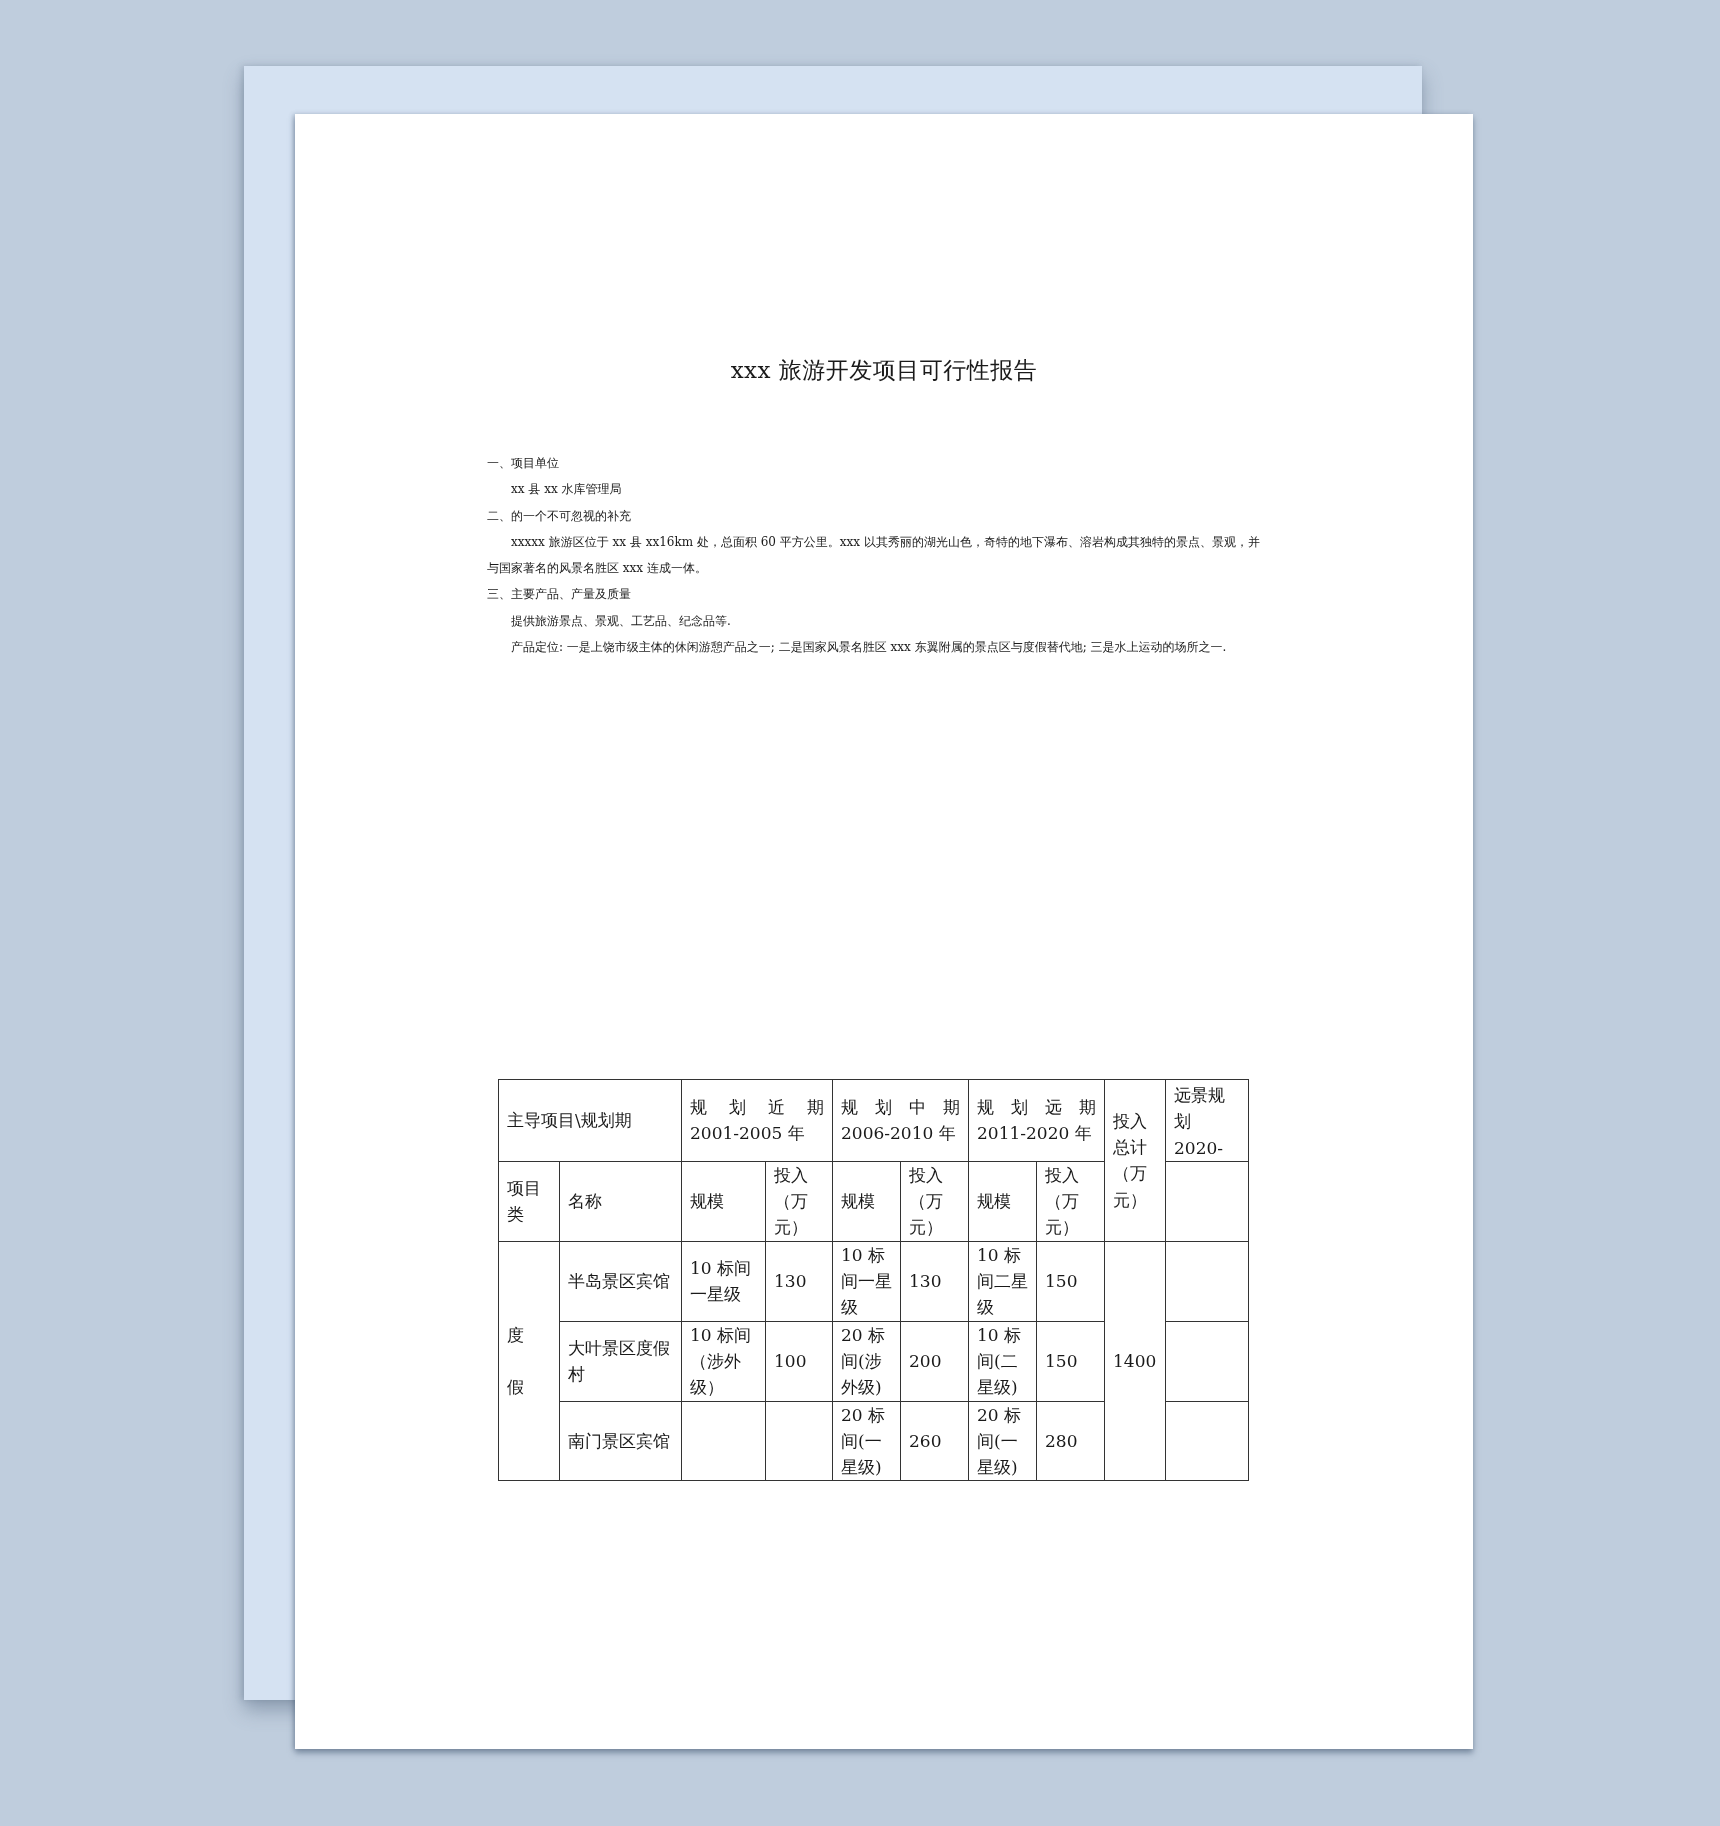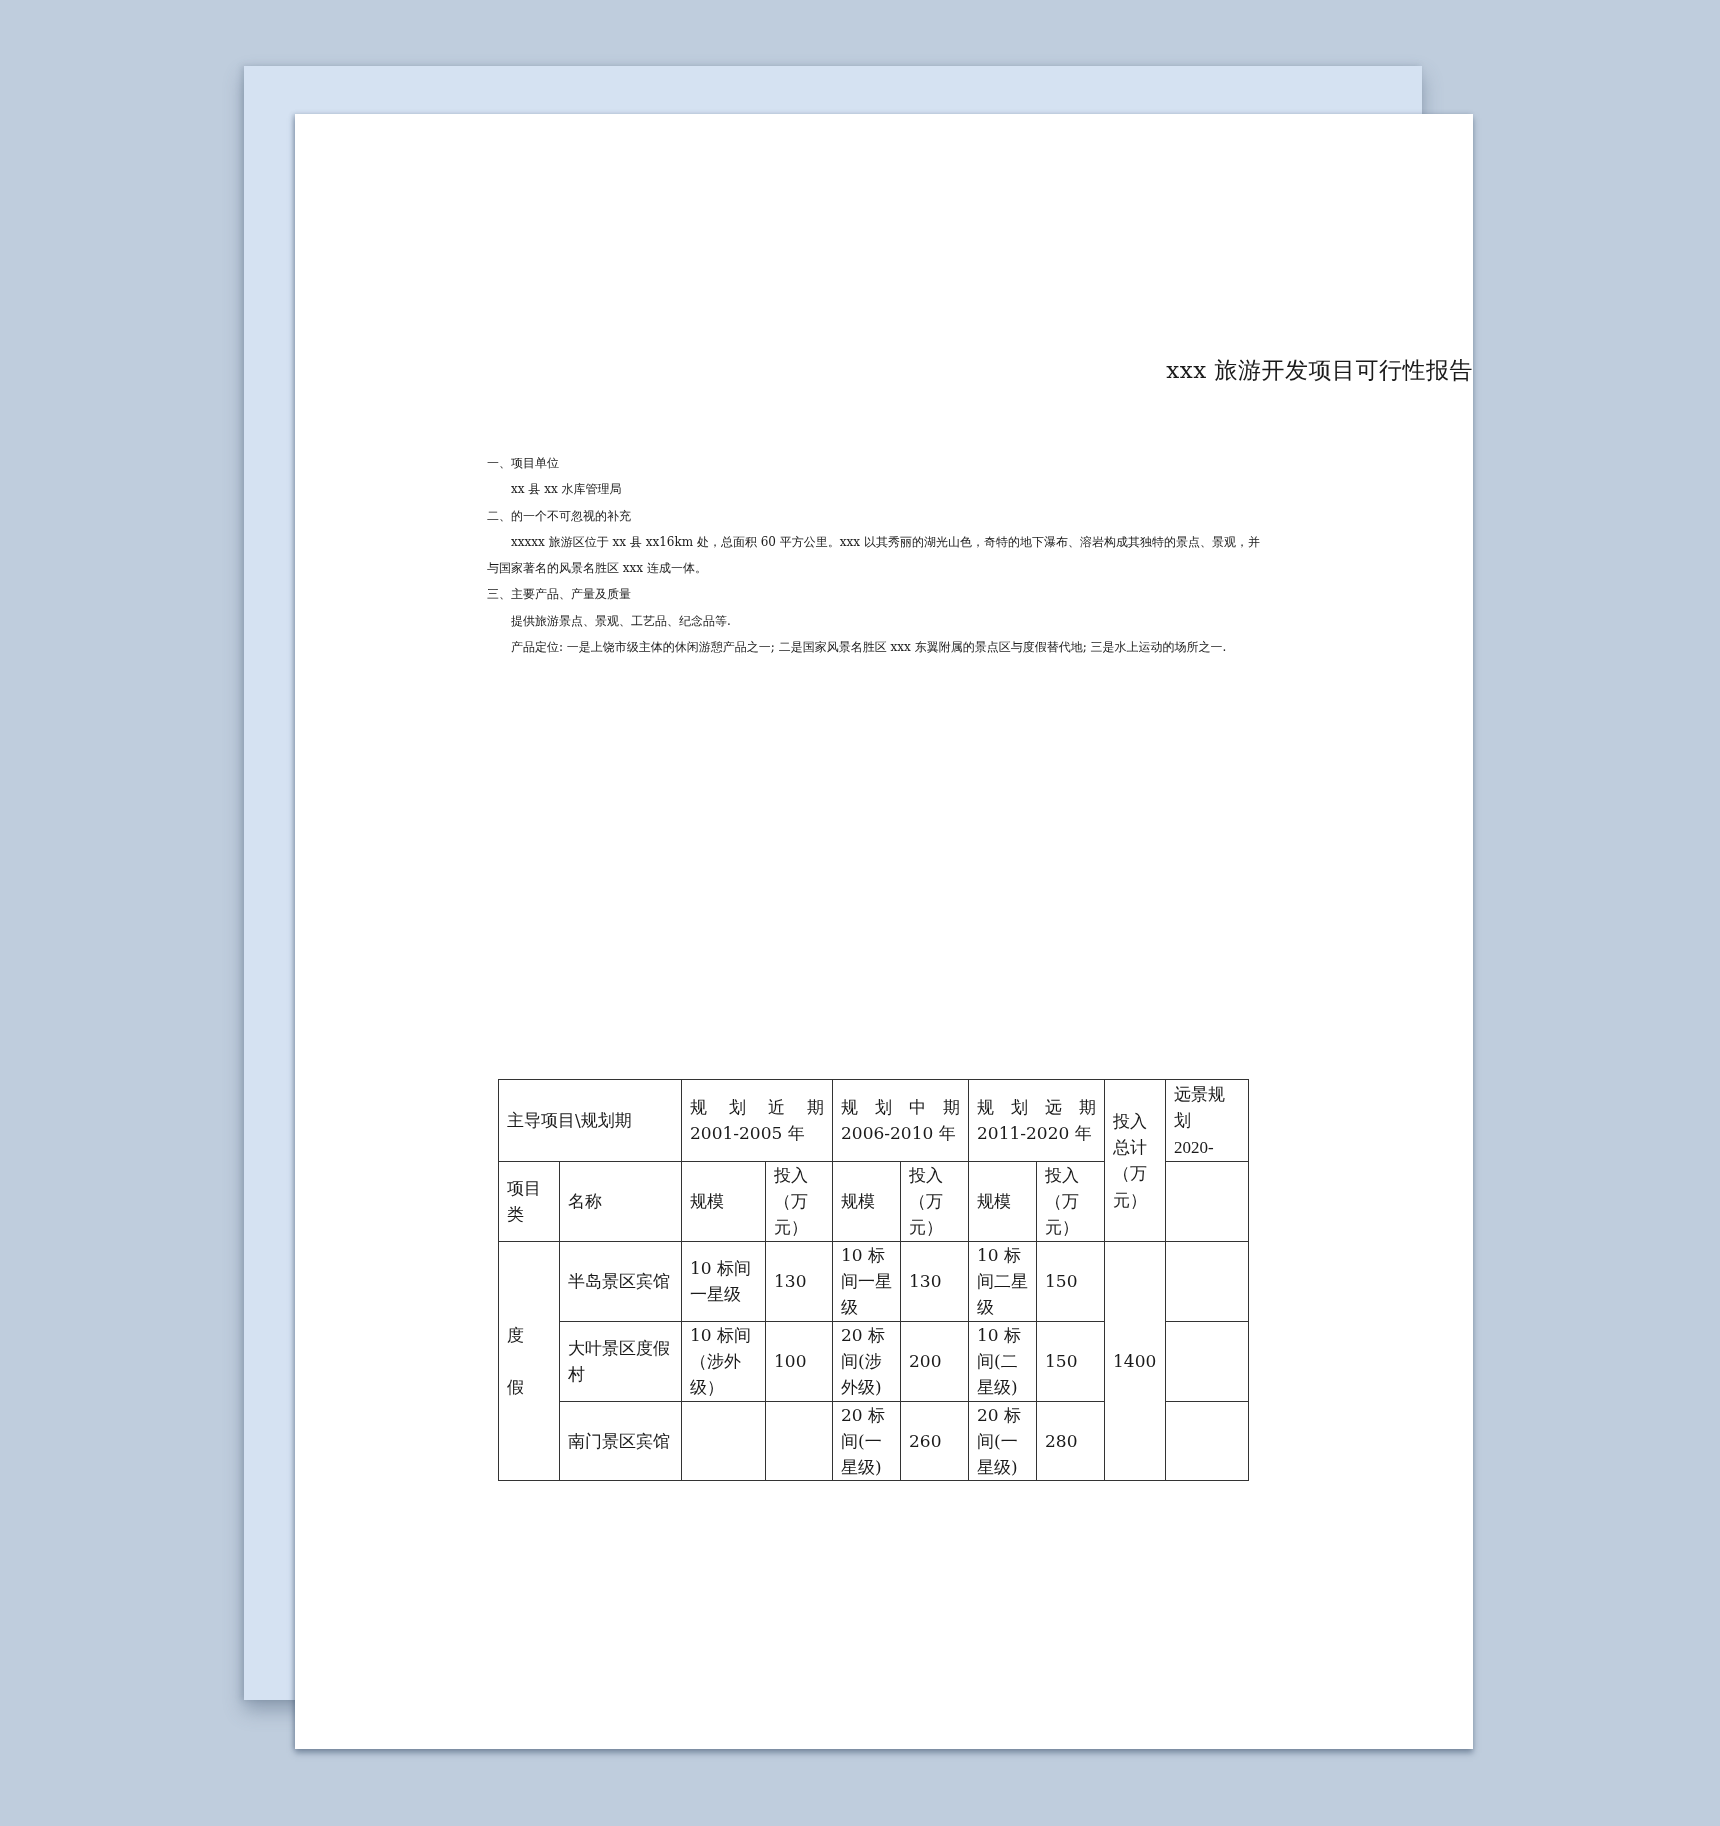--- a/index.html
+++ b/index.html
@@ -17,21 +17,21 @@
     box-shadow: 0 10px 18px rgba(80,100,125,0.45), -2px 0 6px rgba(80,100,125,0.25);
   }
   .front-page {
     position: absolute; left: 295px; top: 114px;
     width: 1178px; height: 1635px;
     background: #ffffff;
     box-shadow: 0 4px 6px rgba(70,90,115,0.55), -2px 0 4px rgba(70,90,115,0.25);
   }
   .doc-title {
     position: absolute; left: 0; right: 0; top: 355px;
-    text-align: right; font-size: 23px; letter-spacing: 0.5px;
+    text-align: center; font-size: 23px; letter-spacing: 0.5px;
   }
   .content {
     position: absolute; left: 487px; top: 450px; width: 773px;
     font-size: 12px; line-height: 26.3px;
   }
   .content p { margin: 0; text-align: justify; }
   .content .indent { text-indent: 2em; }
   .content .sub { padding-left: 2em; }
   table.invest {
     position: absolute; left: 498px; top: 1079px;
@@ -98,21 +98,21 @@
     </td>
     <td colspan="2">
       <div class="just">规 划 中 期</div>
       <div>2006-2010 年</div>
     </td>
     <td colspan="2">
       <div class="just">规 划 远 期</div>
       <div>2011-2020 年</div>
     </td>
     <td rowspan="2">投入总计（万元）</td>
-    <td style="vertical-align:top; padding-top:2px;font-family:Liberation Serif, serif;">
+    <td style="vertical-align:top; padding-top:2px;">
       <div>远景规划</div>
       <div>2020-</div>
     </td>
   </tr>
   <tr class="h2">
     <td>项目类</td>
     <td>名称</td>
     <td>规模</td>
     <td>投入（万元）</td>
     <td>规模</td>

